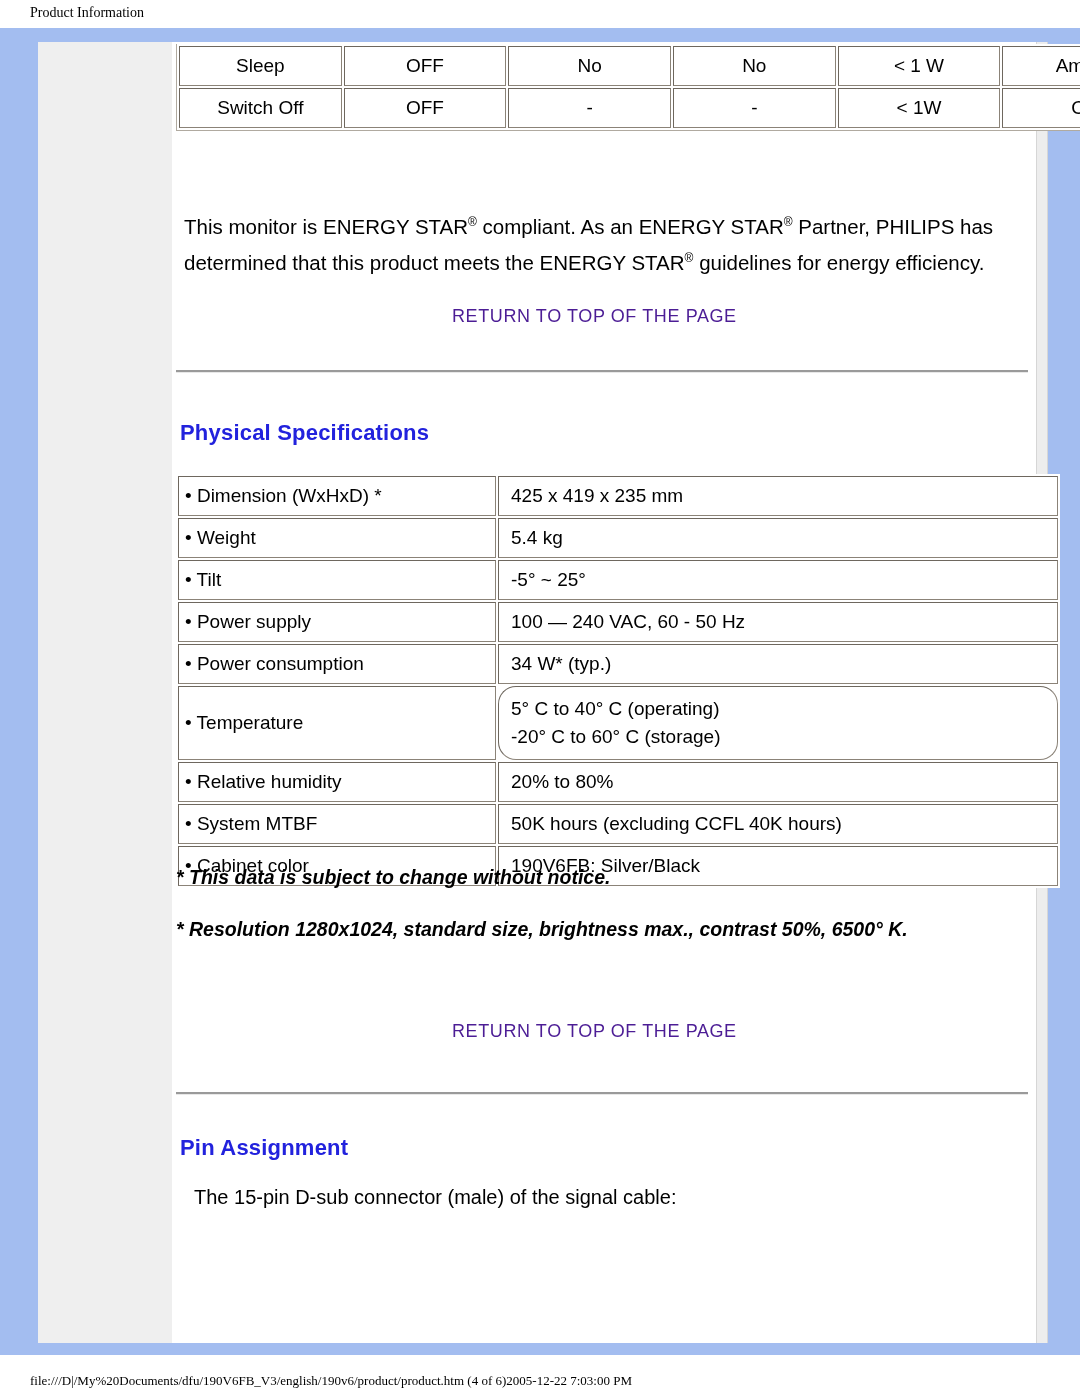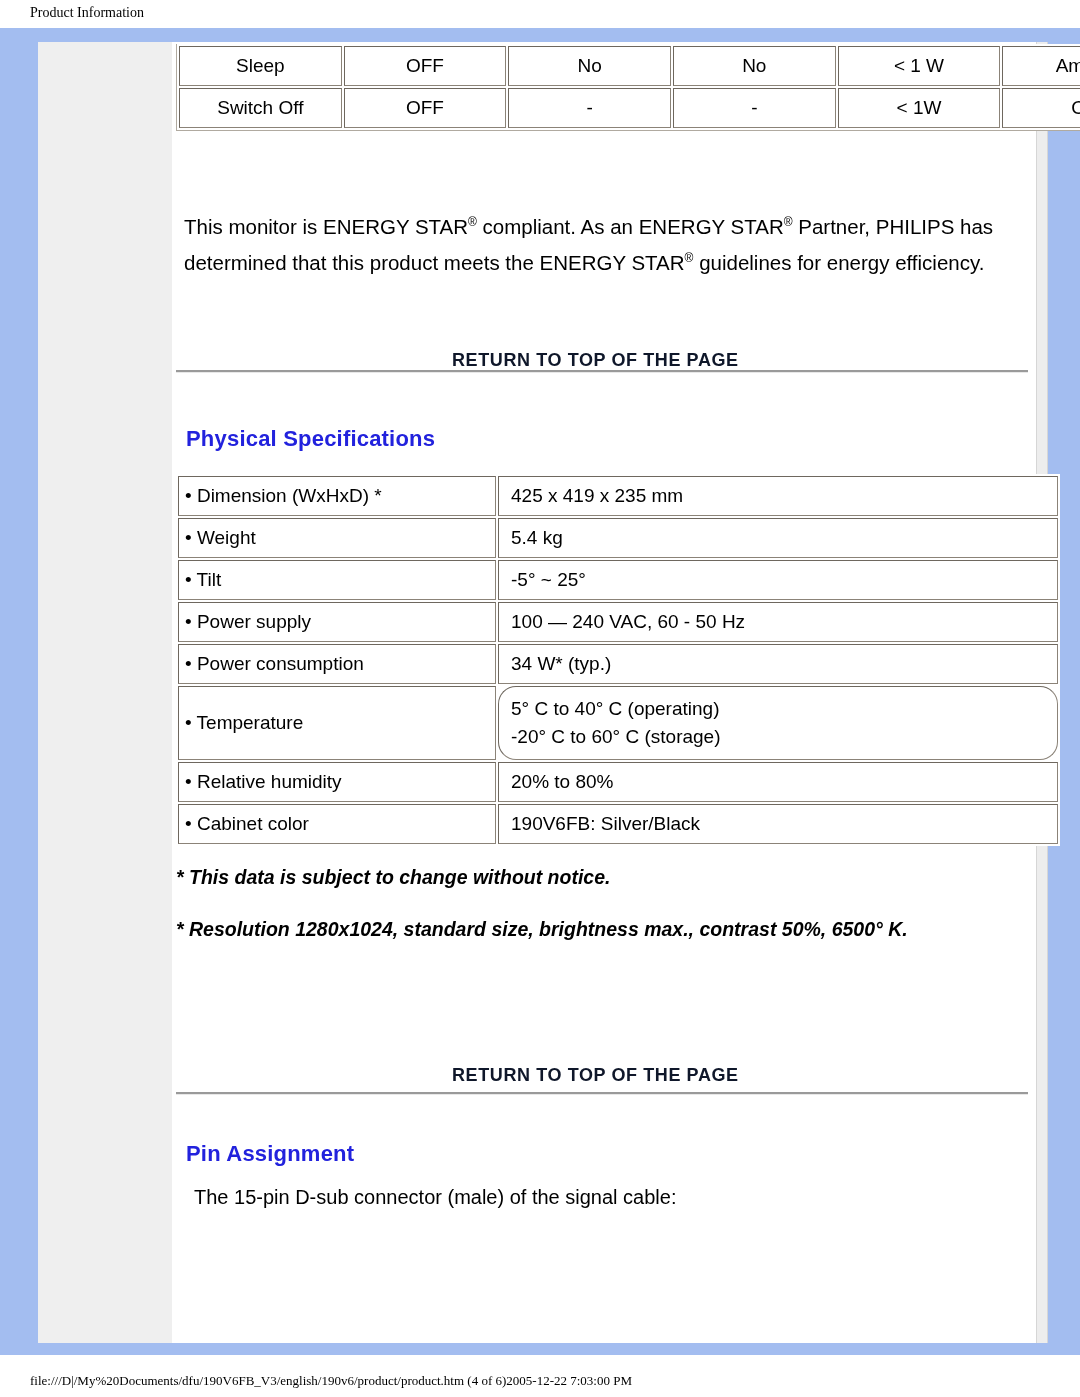--- a/index.html
+++ b/index.html
@@ -120,26 +120,25 @@
     font-size: 20.5px;
     line-height: 33px;
     color: #000000;
   }
   .estar-para sup { font-size: 12px; vertical-align: super; }
 
   
   .ret-top {
     position: absolute;
     font-size: 18px;
-    font-weight: bold;
+    font-weight: normal;
     letter-spacing: 0.6px;
-    color: #0f172a;
+    color: #4c1d95;
     text-decoration: none;
     white-space: nowrap;
-    margin-top: 44px;
   }
   .ret-top-1 { left: 280px; top: 278px; }
   .ret-top-2 { left: 280px; top: 993px; }
 
   
   hr.sect {
     position: absolute;
     left: 4px;
     width: 852px;
     height: 0;
@@ -148,21 +147,21 @@
     border-top: 2px solid #9a9a9a;
     border-bottom: 1px solid #e8e8e8;
   }
   .hr-1 { top: 342px; }
   .hr-2 { top: 1064px; }
 
   
   h2.sect-title {
     position: absolute;
     left: 4px;
-    margin: 10px;
+    margin: 4px;
     font-size: 22px;
     font-weight: bold;
     color: #2222dd;
     letter-spacing: 0.2px;
   }
   .title-physical { top: 388px; }
   .title-pin { top: 1103px; }
 
   
   .phys-table {
@@ -290,20 +289,24 @@
       </tr>
       <tr>
         <td class="label">• Temperature</td>
         <td class="value multiline">5° C to 40° C (operating)<br>-20° C to 60° C (storage)</td>
       </tr>
       <tr>
         <td class="label">• Relative humidity</td>
         <td class="value">20% to 80%</td>
       </tr>
       <tr>
+        <td class="label">• System MTBF</td>
+        <td class="value">50K hours (excluding CCFL 40K hours)</td>
+      </tr>
+      <tr>
         <td class="label">• Cabinet color</td>
         <td class="value">190V6FB: Silver/Black</td>
       </tr>
     </tbody>
   </table>
 
   <div class="footnote footnote-1">* This data is subject to change without notice.</div>
   <div class="footnote footnote-2">* Resolution 1280x1024, standard size, brightness max., contrast 50%, 6500° K.</div>
 
   <a class="ret-top ret-top-2" href="#">RETURN TO TOP OF THE PAGE</a>

